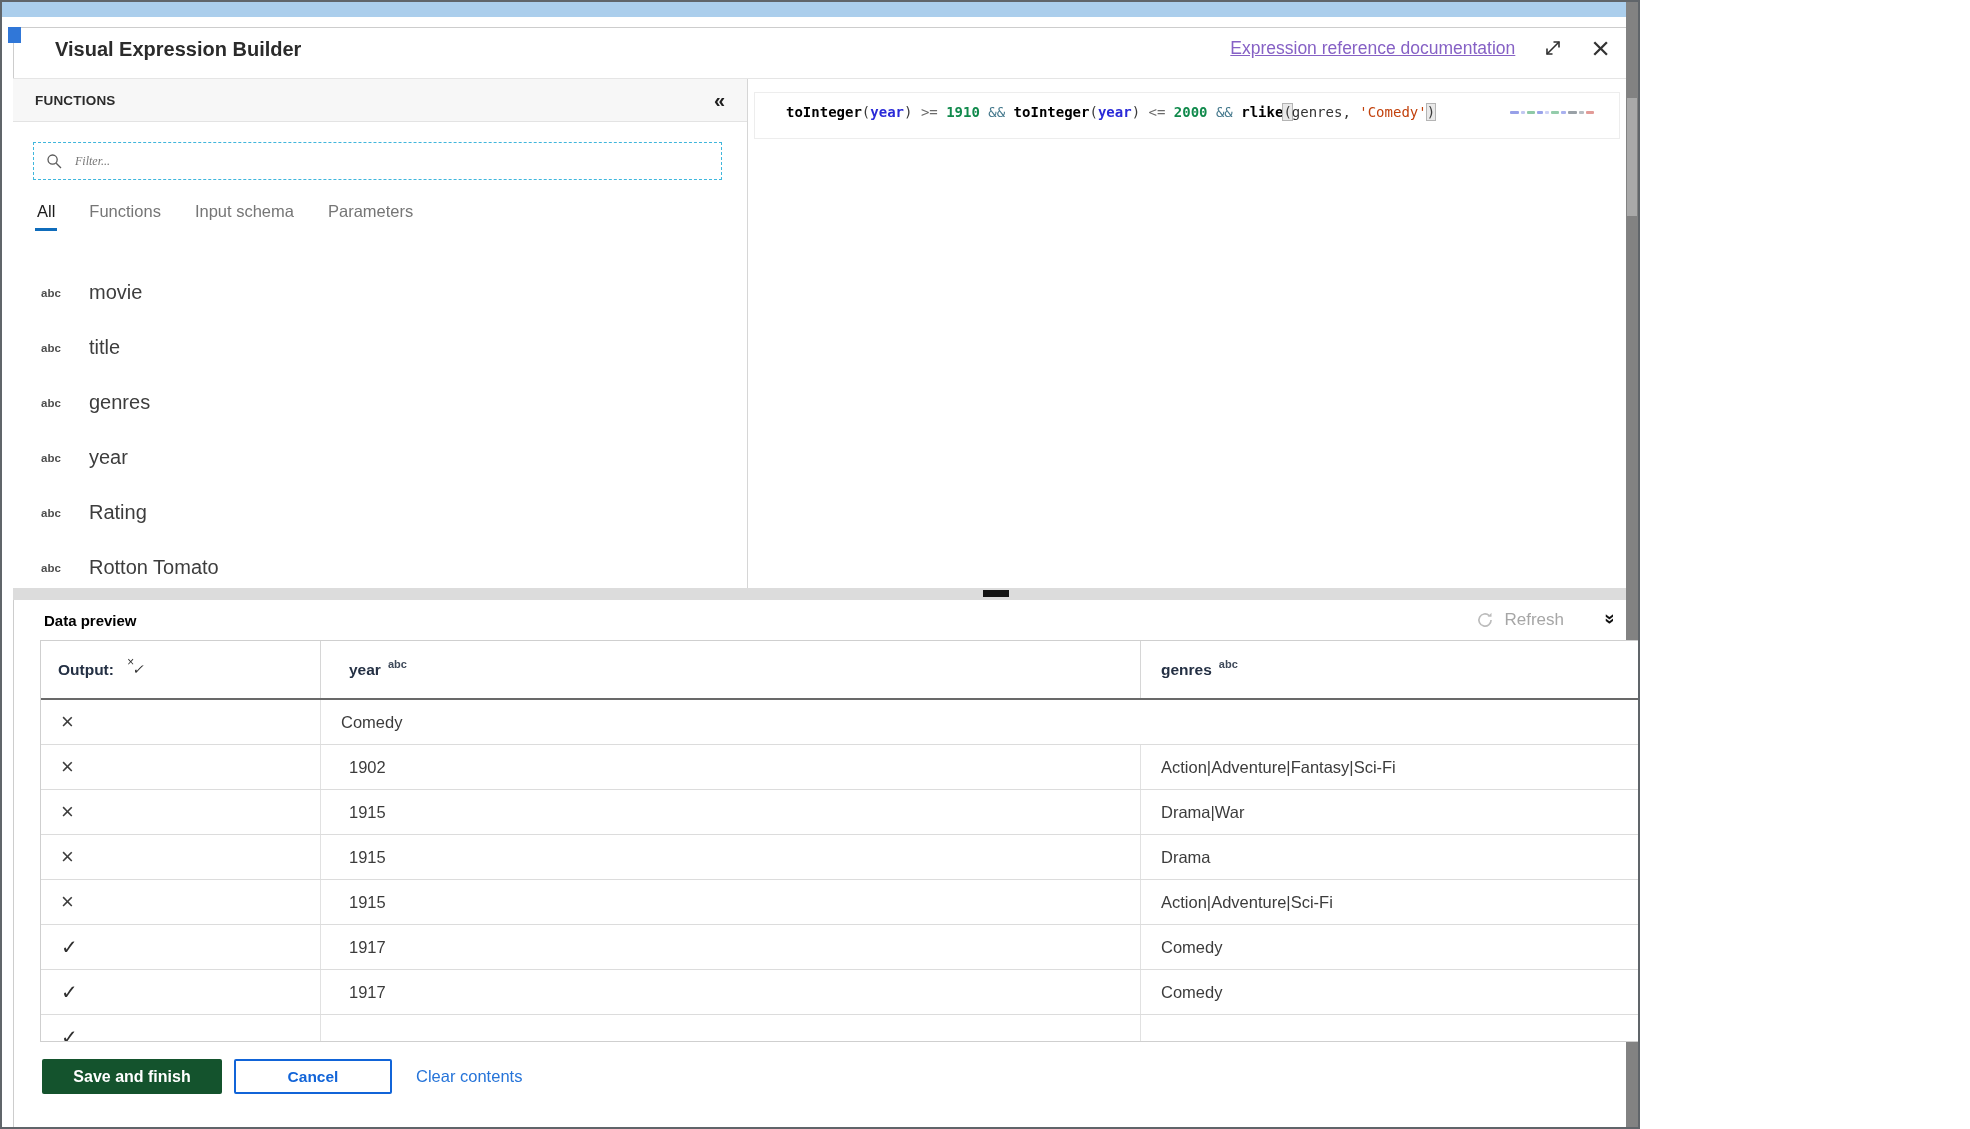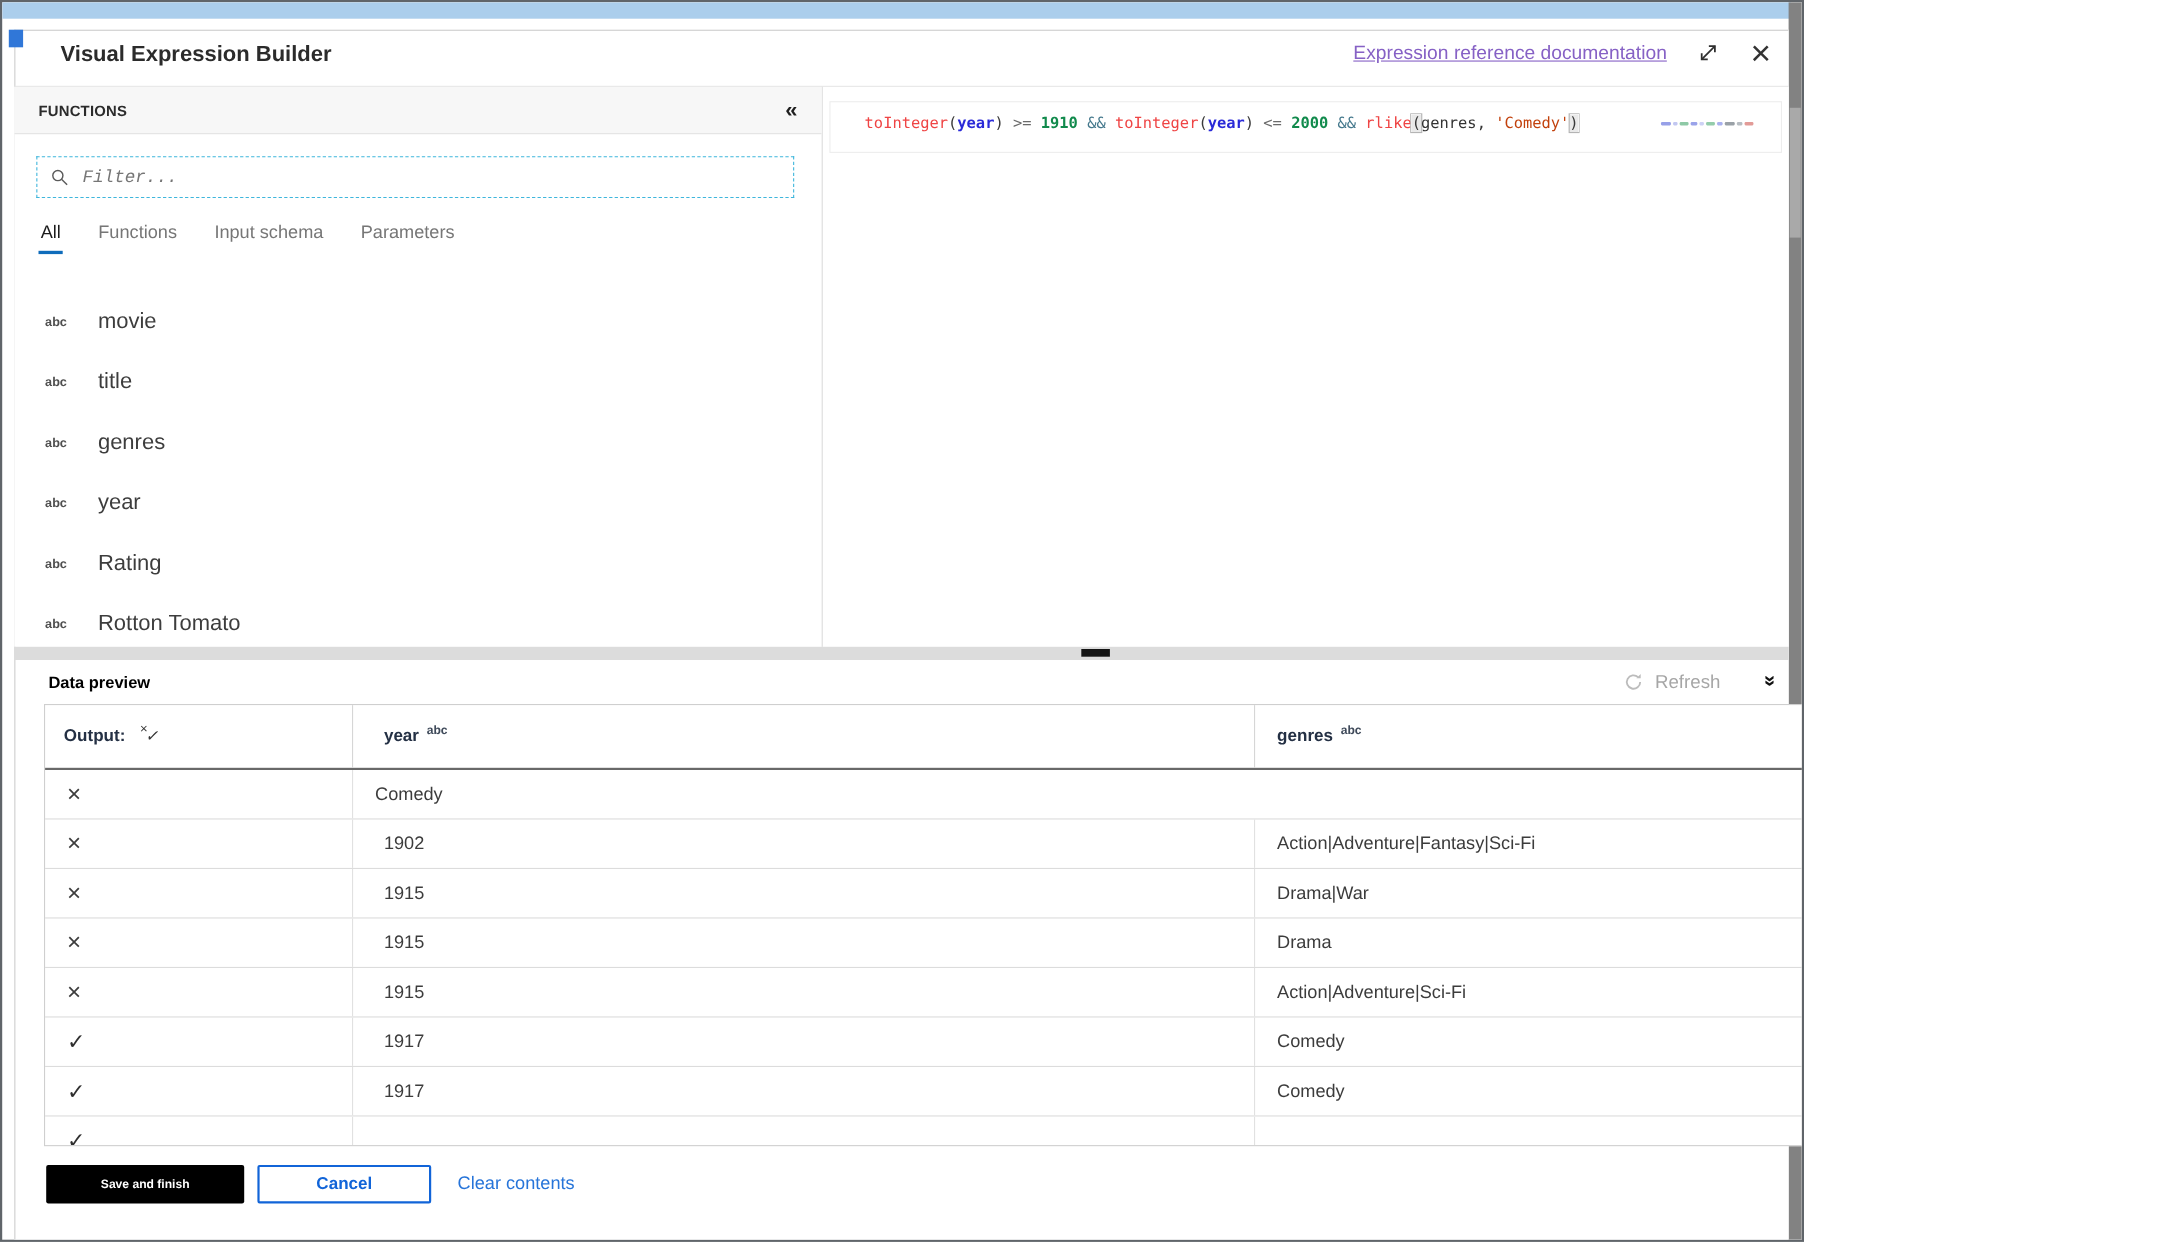--- a/index.html
+++ b/index.html
@@ -21,37 +21,37 @@
 
   
   .left-panel{position:absolute;left:11px;top:77px;width:735px;height:509px;box-sizing:border-box;
               border-right:1px solid #d6d6d6;background:#fff;overflow:hidden;}
   .functions-bar{height:42px;background:#f7f7f7;border-bottom:1px solid #e3e3e3;display:flex;
                  align-items:center;justify-content:space-between;padding:0 22px;}
   .functions-title{font-size:13.5px;font-weight:700;color:#2b2b2b;letter-spacing:.2px;}
   .collapse{font-size:20px;font-weight:700;color:#1f1f1f;cursor:pointer;}
   .filter-box{margin:20px 25px 0 20px;height:36px;border:1px dashed #3fb6dc;display:flex;
               align-items:center;padding:0 12px;gap:10px;background:#fff;}
-  .filter-box input{border:none;outline:none;flex:1;font-size:16px;color:#333;background:transparent;
-                    font-family:Liberation Mono, monospace;}
+  .filter-box input{border:none;outline:none;flex:1;font-size:12px;color:#333;background:transparent;
+                    font-family:Liberation Serif, serif;}
   .filter-box input::placeholder{font-style:italic;color:#767676;}
   .tabs{display:flex;gap:30px;margin:22px 0 0 22px;}
   .tab{font-size:16.5px;color:#767676;padding:0 2px 7px;cursor:pointer;}
   .tab.active{color:#1b1b1b;border-bottom:3px solid #0f6cbb;}
   .schema-list{margin-top:34px;}
   .schema-item{height:55px;display:flex;align-items:center;padding-left:28px;cursor:pointer;}
   .schema-item .abc{width:36px;font-size:11.5px;font-weight:700;color:#4f4f4f;}
   .schema-item .lbl{font-size:20px;color:#3d3d3d;margin-left:12px;}
 
   
   .code-panel{position:absolute;left:746px;top:77px;right:12px;height:509px;background:#fff;}
   .current-line{position:absolute;left:6px;right:6px;top:13px;height:45px;border:1px solid #ededed;}
   .code-line{position:absolute;left:38px;top:25px;font-family:"DejaVu Sans Mono","Liberation Mono",monospace;
              font-size:14px;white-space:pre;color:#333;}
-  .tk-fn{color:#ef4444;font-weight:normal;}
+  .tk-fn{color:#000000;font-weight:bold;}
   .tk-kw{color:#2a2ad8;font-weight:bold;}
   .tk-pn{color:#3a3a3a;}
   .tk-op{color:#6b6b6b;}
   .tk-and{color:#44788c;}
   .tk-num{color:#118a4c;font-weight:bold;}
   .tk-id{color:#333;}
   .tk-str{color:#c2410c;}
   .tk-ph{color:#3a3a3a;background:#e9e9e9;box-shadow:0 0 0 1px #b4b4b4;}
   .minimap{position:absolute;right:32px;top:32px;display:flex;align-items:center;gap:2px;}
   .minimap span{height:3px;display:inline-block;border-radius:1px;}
@@ -86,21 +86,21 @@
   .row.partial{height:26px;overflow:hidden;}
   .cell{box-sizing:border-box;height:44px;display:flex;align-items:center;}
   .cell-out{width:280px;border-right:1px solid #e1e1e1;padding-left:20px;}
   .cell-year{width:820px;border-right:1px solid #e1e1e1;padding-left:28px;font-size:16.5px;color:#3c3c3c;}
   .cell-genres{flex:1;padding-left:20px;font-size:16.5px;color:#3c3c3c;}
   .mark-x{font-size:22px;color:#3d3d3d;}
   .mark-c{font-size:20px;color:#2f2f2f;}
 
   
   .actions{position:absolute;left:40px;top:1057px;display:flex;align-items:center;gap:12px;}
-  .btn-save{width:180px;height:35px;background:#000000;color:#fff;font-weight:700;font-size:11px;
+  .btn-save{width:180px;height:35px;background:#14532d;color:#fff;font-weight:700;font-size:16px;
             border:none;border-radius:2px;font-family:"Liberation Sans",sans-serif;cursor:pointer;}
   .btn-cancel{width:158px;height:35px;background:#fff;color:#1164d8;font-weight:700;font-size:15.5px;
             border:2px solid #1164d8;border-radius:2px;box-sizing:border-box;
             font-family:"Liberation Sans",sans-serif;cursor:pointer;}
   .clear-link{margin-left:12px;color:#2674d9;font-size:16.5px;cursor:pointer;}
 </style>
 </head>
 <body>
 
 <div class="frame">

